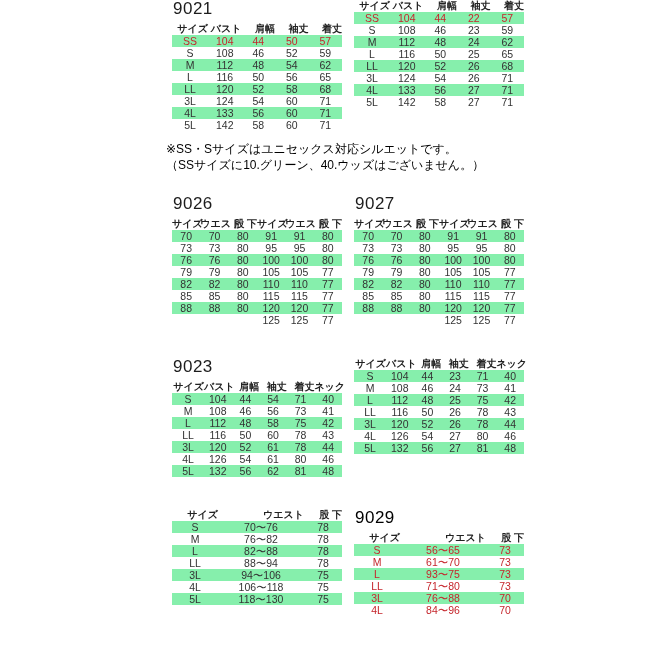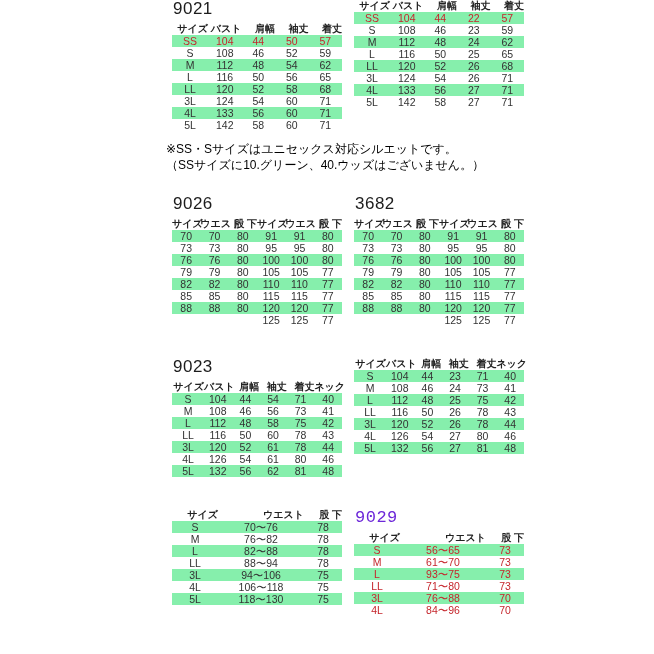--- a/index.html
+++ b/index.html
@@ -12,21 +12,21 @@
   .content { position:absolute; left:152px; top:0; width:380px;margin-left:20px; }
   .pair { display:flex; gap:12px; }
   .pair2 { margin-top:22px; }
   .pair3 { margin-top:32px; }
   .pair4 { margin-top:32px; }
   .table-block { width:170px; }
   .tbl-title {
     font-size:17px; line-height:17px; margin:0 0 6px 1px;
     color:#1c1c1c; letter-spacing:0.5px;
   }
-  .tbl-title.red { color:#6d28d9;font-family:Liberation Mono, monospace; }
+  .tbl-title.red { color:#000000; }
   table { border-collapse:collapse; table-layout:fixed; width:170px; }
   th {
     font-size:10px; font-weight:bold; padding:0; height:12px;
     line-height:12px; white-space:nowrap; text-align:right; color:#222;
   }
   td {
     font-size:10.5px; text-align:center; height:12px; line-height:12px;
     padding:0; white-space:nowrap; color:#333;
   }
   tr.stripe { background:#86efac; }
@@ -275,21 +275,21 @@
                 <td></td>
                 <td></td>
                 <td>125</td>
                 <td>125</td>
                 <td>77</td>
               </tr>
             </tbody>
           </table>
       </div>
       <div class="table-block">
-        <div class="tbl-title">3682</div>
+        <div class="tbl-title">9027</div>
         <table class="t6a">
             <thead>
               <tr>
                 <th>サイズ</th>
                 <th>ウエスト</th>
                 <th>股 下</th>
                 <th>サイズ</th>
                 <th>ウエスト</th>
                 <th>股 下</th>
               </tr>

